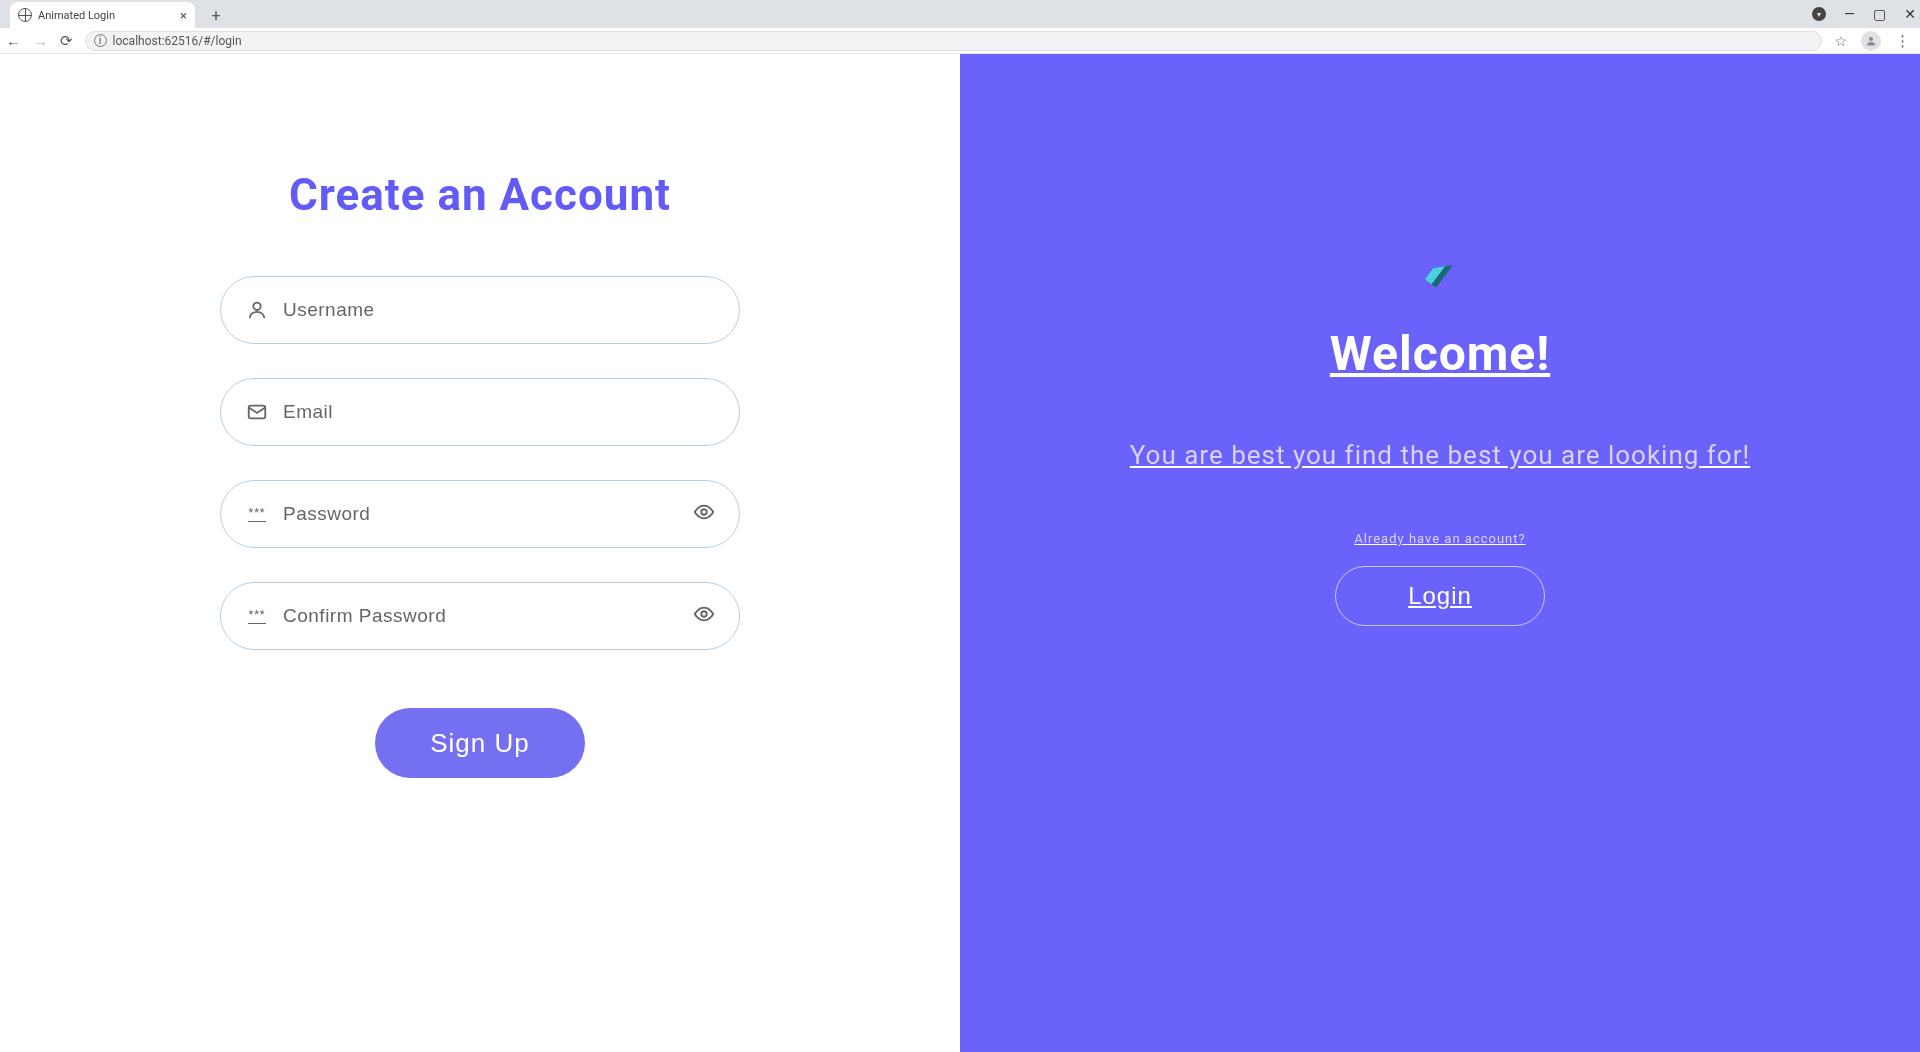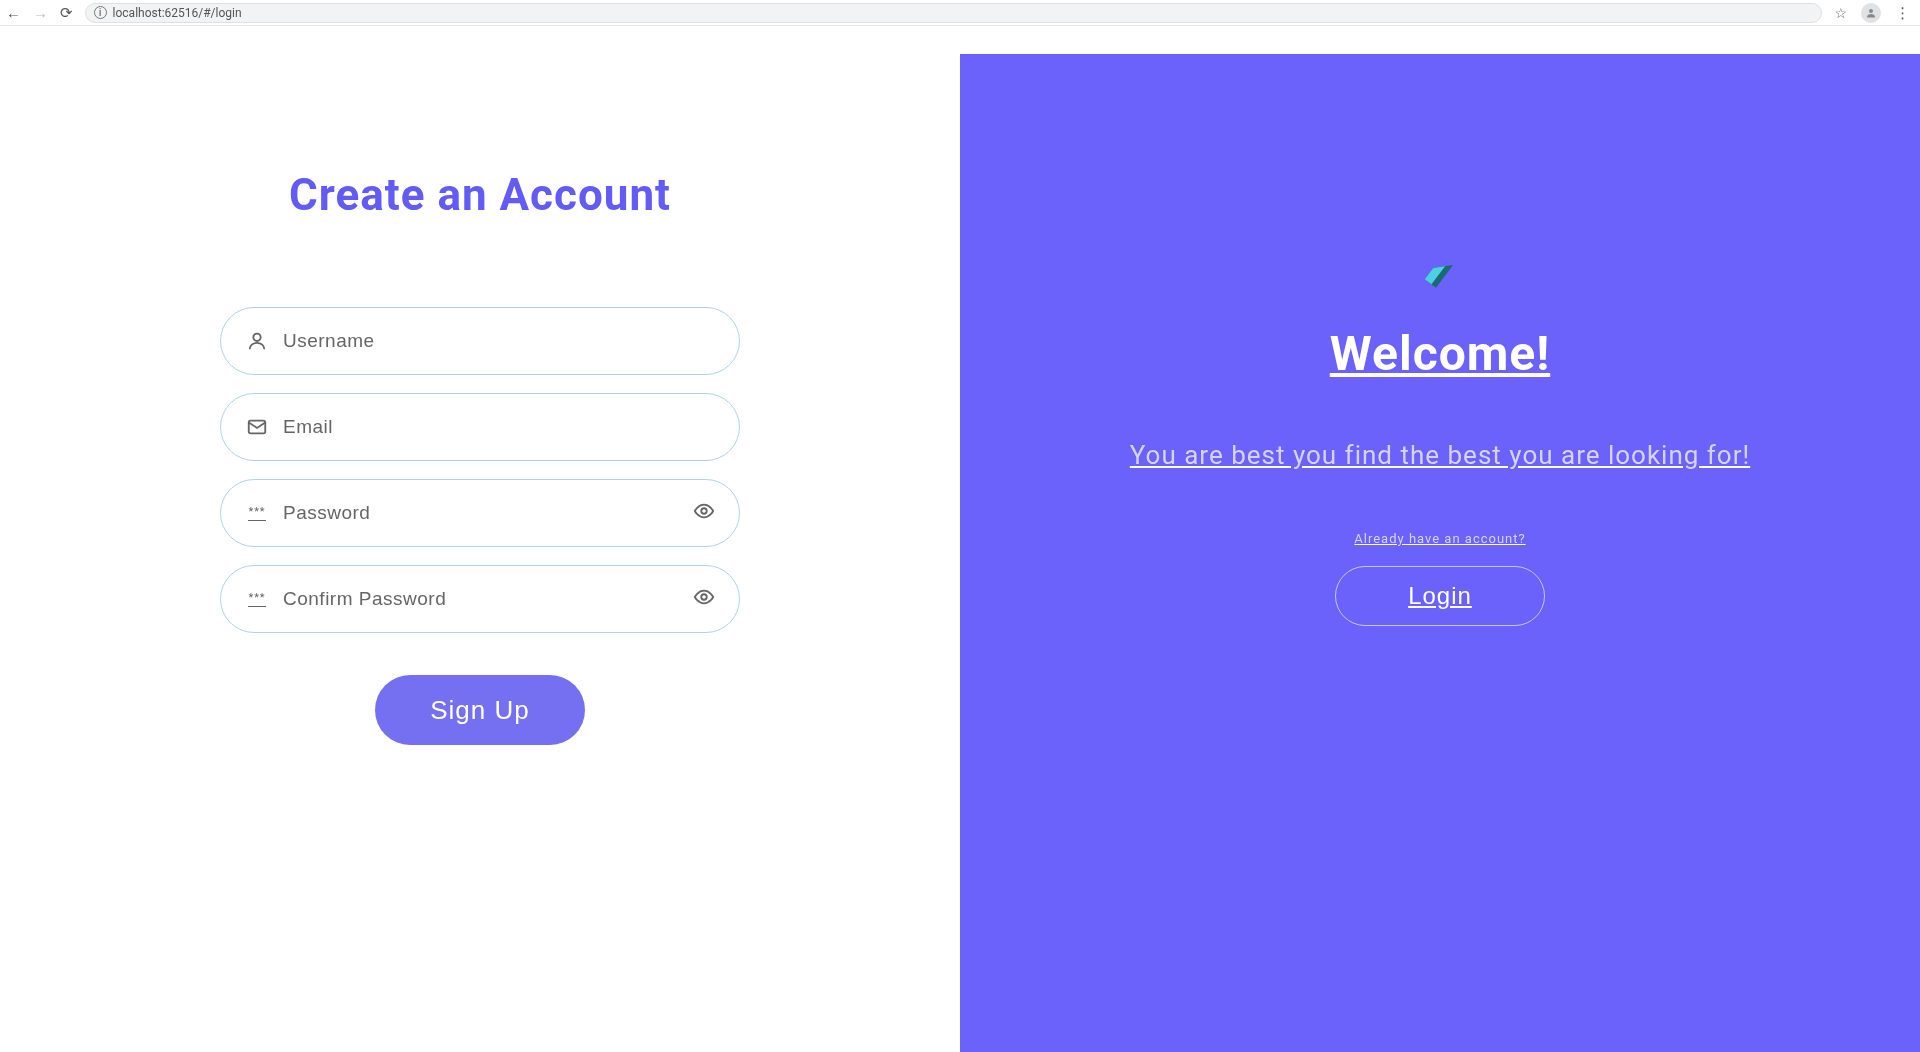--- a/index.html
+++ b/index.html
@@ -161,26 +161,26 @@
       display: flex;
       flex-direction: column;
       align-items: center;
       padding-top: 115px;
     }
     .left-title {
       font-size: 44px;
       font-weight: 700;
       color: #625bf6;
       letter-spacing: 1px;
-      margin-bottom: 86px;
+      margin-bottom: 55px;
     }
     .form {
       display: flex;
       flex-direction: column;
-      gap: 18px;
+      gap: 34px;
       align-items: center;
     }
     .input-wrap {
       width: 520px;
       height: 68px;
       border: 1px solid #b3d1e8;
       border-radius: 34px;
       display: flex;
       align-items: center;
       padding: 0 24px;
@@ -267,20 +267,34 @@
       cursor: pointer;
     }
     .pass-dots{
       font-size:11px;color:#666;border-bottom:1.5px solid #666;padding-bottom:2px;letter-spacing:1px;
     }
   </style>
 </head>
 <body>
 
 <div class="chrome">
+  <div class="tab-strip">
+    <div class="tab">
+      <span class="favicon"></span>
+      <span>Animated Login</span>
+      <span class="close-x">×</span>
+    </div>
+    <div class="new-tab-btn">+</div>
+    <div class="window-controls">
+      <span class="dropdown-circle">▾</span>
+      <span>—</span>
+      <span>▢</span>
+      <span>✕</span>
+    </div>
+  </div>
   <div class="addr-bar">
     <span class="nav-btn">←</span>
     <span class="nav-btn disabled">→</span>
     <span class="nav-btn">⟳</span>
     <div class="url-box">
       <span class="info-icon">i</span>
       <span class="url-text">localhost:62516/#/login</span>
     </div>
     <div class="addr-right">
       <span class="star-icon">☆</span>

